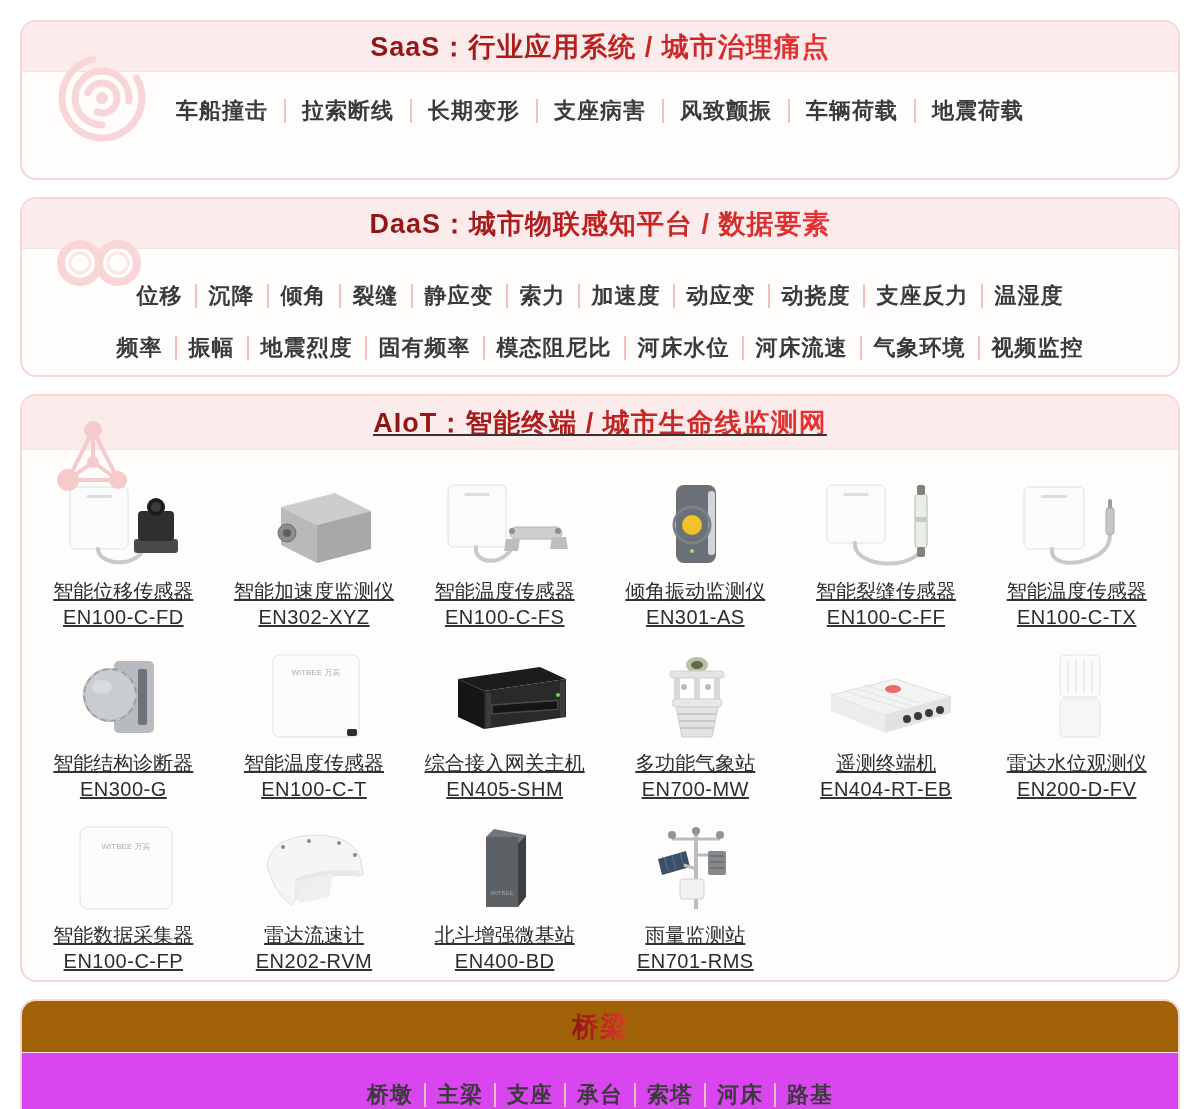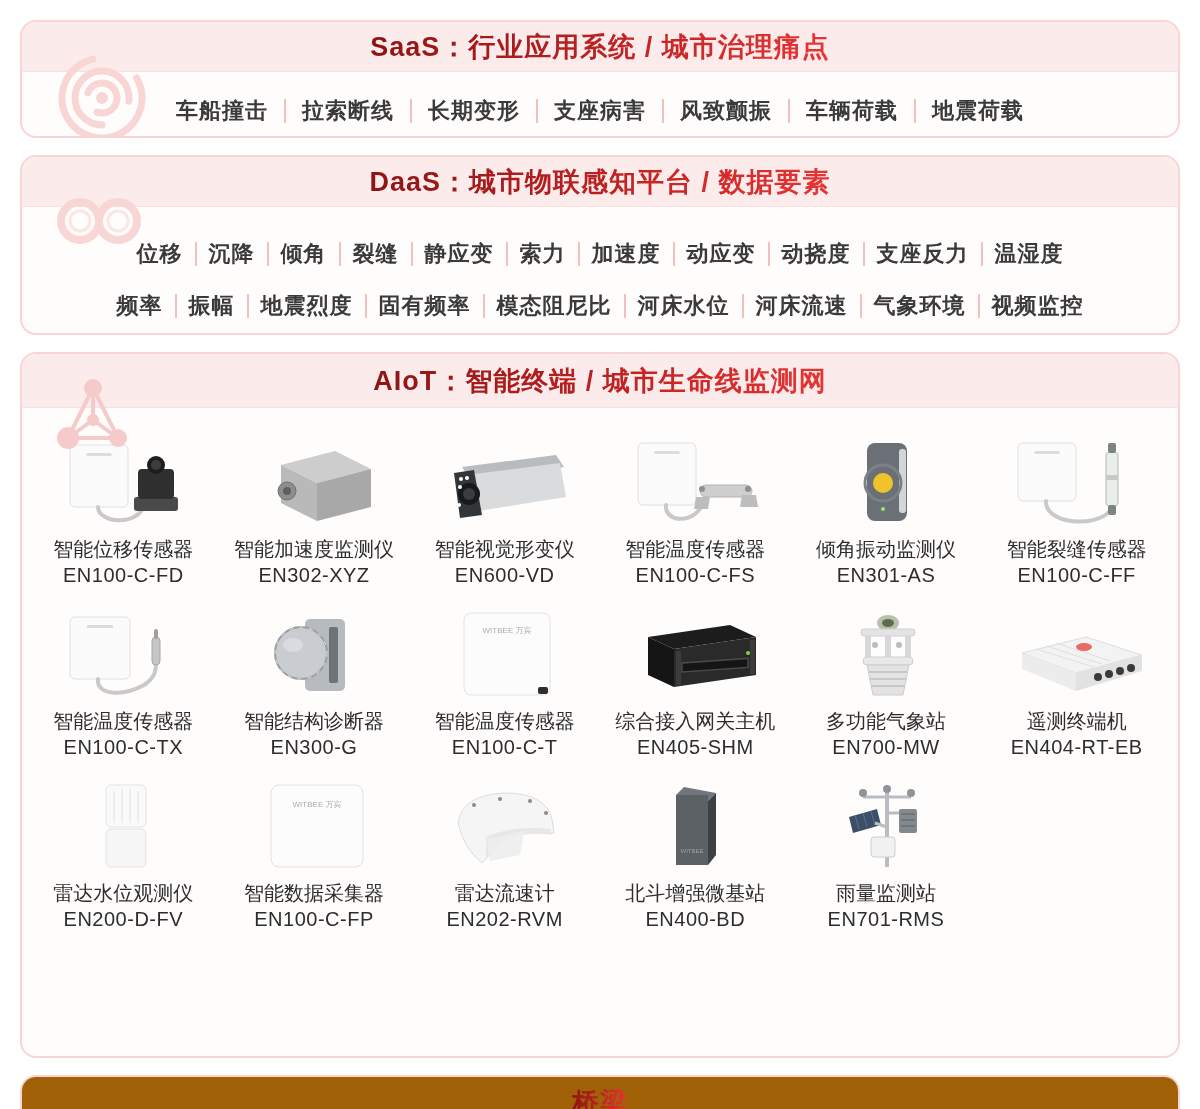--- a/index.html
+++ b/index.html
@@ -36,31 +36,31 @@
   .deco { position: absolute; left: 28px; top: 26px; pointer-events: none; }
 
   .items-row {
     display: flex; align-items: center; justify-content: center;
     flex-wrap: nowrap; white-space: nowrap;
   }
   .items-row .kw { font-size: 22px; color: #3a3a3a; letter-spacing: 1px; font-weight: bold; }
   .items-row .sep { width: 2px; height: 24px; background: #f3bfbf; display: inline-block; }
 
   
-  .panel-saas { height: 118px; }
+  .panel-saas { height: 160px; }
   .panel-saas .panel-body { height: 77px; display: flex; align-items: center; justify-content: center; }
   .panel-saas .sep { margin: 0 16px; }
 
   
   .panel-daas { height: 180px; }
   .panel-daas .panel-body { height: 127px; display: flex; flex-direction: column; align-items: center; justify-content: center; gap: 22px; padding-top: 18px; }
   .panel-daas .sep { margin: 0 12px; }
 
   
-  .panel-aiot { height: 706px; }
+  .panel-aiot { height: 588px; text-decoration: underline; }
   .panel-aiot .panel-header { height: 54px; }
   .product-grid {
     display: grid;
     grid-template-columns: repeat(6, 1fr);
     padding: 14px 6px 6px;
     row-gap: 6px;
   }
   .product { display: flex; flex-direction: column; align-items: center; justify-content: flex-end; height: 166px; }
   .product-image { width: 170px; height: 98px; display: flex; align-items: flex-end; justify-content: center; }
   .product-image svg { display: block; }
@@ -214,39 +214,20 @@
     <polygon points="38,26 92,12 128,30 74,44" fill="#cdcdcd"></polygon>
     <polygon points="38,26 74,44 74,82 38,64" fill="#b9b9b9"></polygon>
     <polygon points="74,44 128,30 128,68 74,82" fill="#a8a8a8"></polygon>
     <circle cx="44" cy="52" r="9" fill="#8d8d8d" stroke="#6f6f6f"></circle>
     <circle cx="44" cy="52" r="4" fill="#5f5f5f"></circle>
               </g>
             </svg>
           </div>
           <div class="product-name">智能加速度监测仪</div>
           <div class="product-model">EN302-XYZ</div>
-        </div>
-        <div class="product">
-          <div class="product-image">
-            <svg width="150" height="92" viewBox="0 0 150 88">
-              <g transform="translate(4,0)">
-    <polygon points="28,28 122,16 130,28 36,40" fill="#b9bcbf"></polygon>
-    <polygon points="32,36 126,24 132,58 44,72" fill="#d9dbdd"></polygon>
-    <polygon points="20,34 40,31 48,76 26,79" fill="#333639"></polygon>
-    <circle cx="35" cy="55" r="11" fill="#17191b"></circle>
-                <circle cx="35" cy="55" r="6" fill="#3a3d40"></circle>
-    <circle cx="27" cy="40" r="2" fill="#fff"></circle>
-                <circle cx="33" cy="39" r="2" fill="#fff"></circle>
-    <circle cx="26" cy="48" r="2" fill="#fff"></circle>
-                <circle cx="25" cy="66" r="2" fill="#fff"></circle>
-              </g>
-            </svg>
-          </div>
-          <div class="product-name">智能视觉形变仪</div>
-          <div class="product-model">EN600-VD</div>
         </div>
         <div class="product">
           <div class="product-image">
             <svg width="150" height="92" viewBox="0 0 150 88">
               <g transform="translate(4,0)">
     <rect x="14" y="4" width="58" height="62" rx="5" fill="#fbfbfb" stroke="#e0e0e0"></rect>
   <rect x="30.240000000000002" y="12" width="25.52" height="3" rx="1.5" fill="#d9dde0"></rect>
     <path d="M42 66 C40 84, 72 86, 80 62" fill="none" stroke="#c9c9c9" stroke-width="4" stroke-linecap="round"></path>
     <rect x="76" y="46" width="52" height="12" rx="6" fill="#cfcfcf" stroke="#b3b3b3"></rect>
     <polygon points="72,58 86,58 84,70 70,70" fill="#bdbdbd"></polygon>

